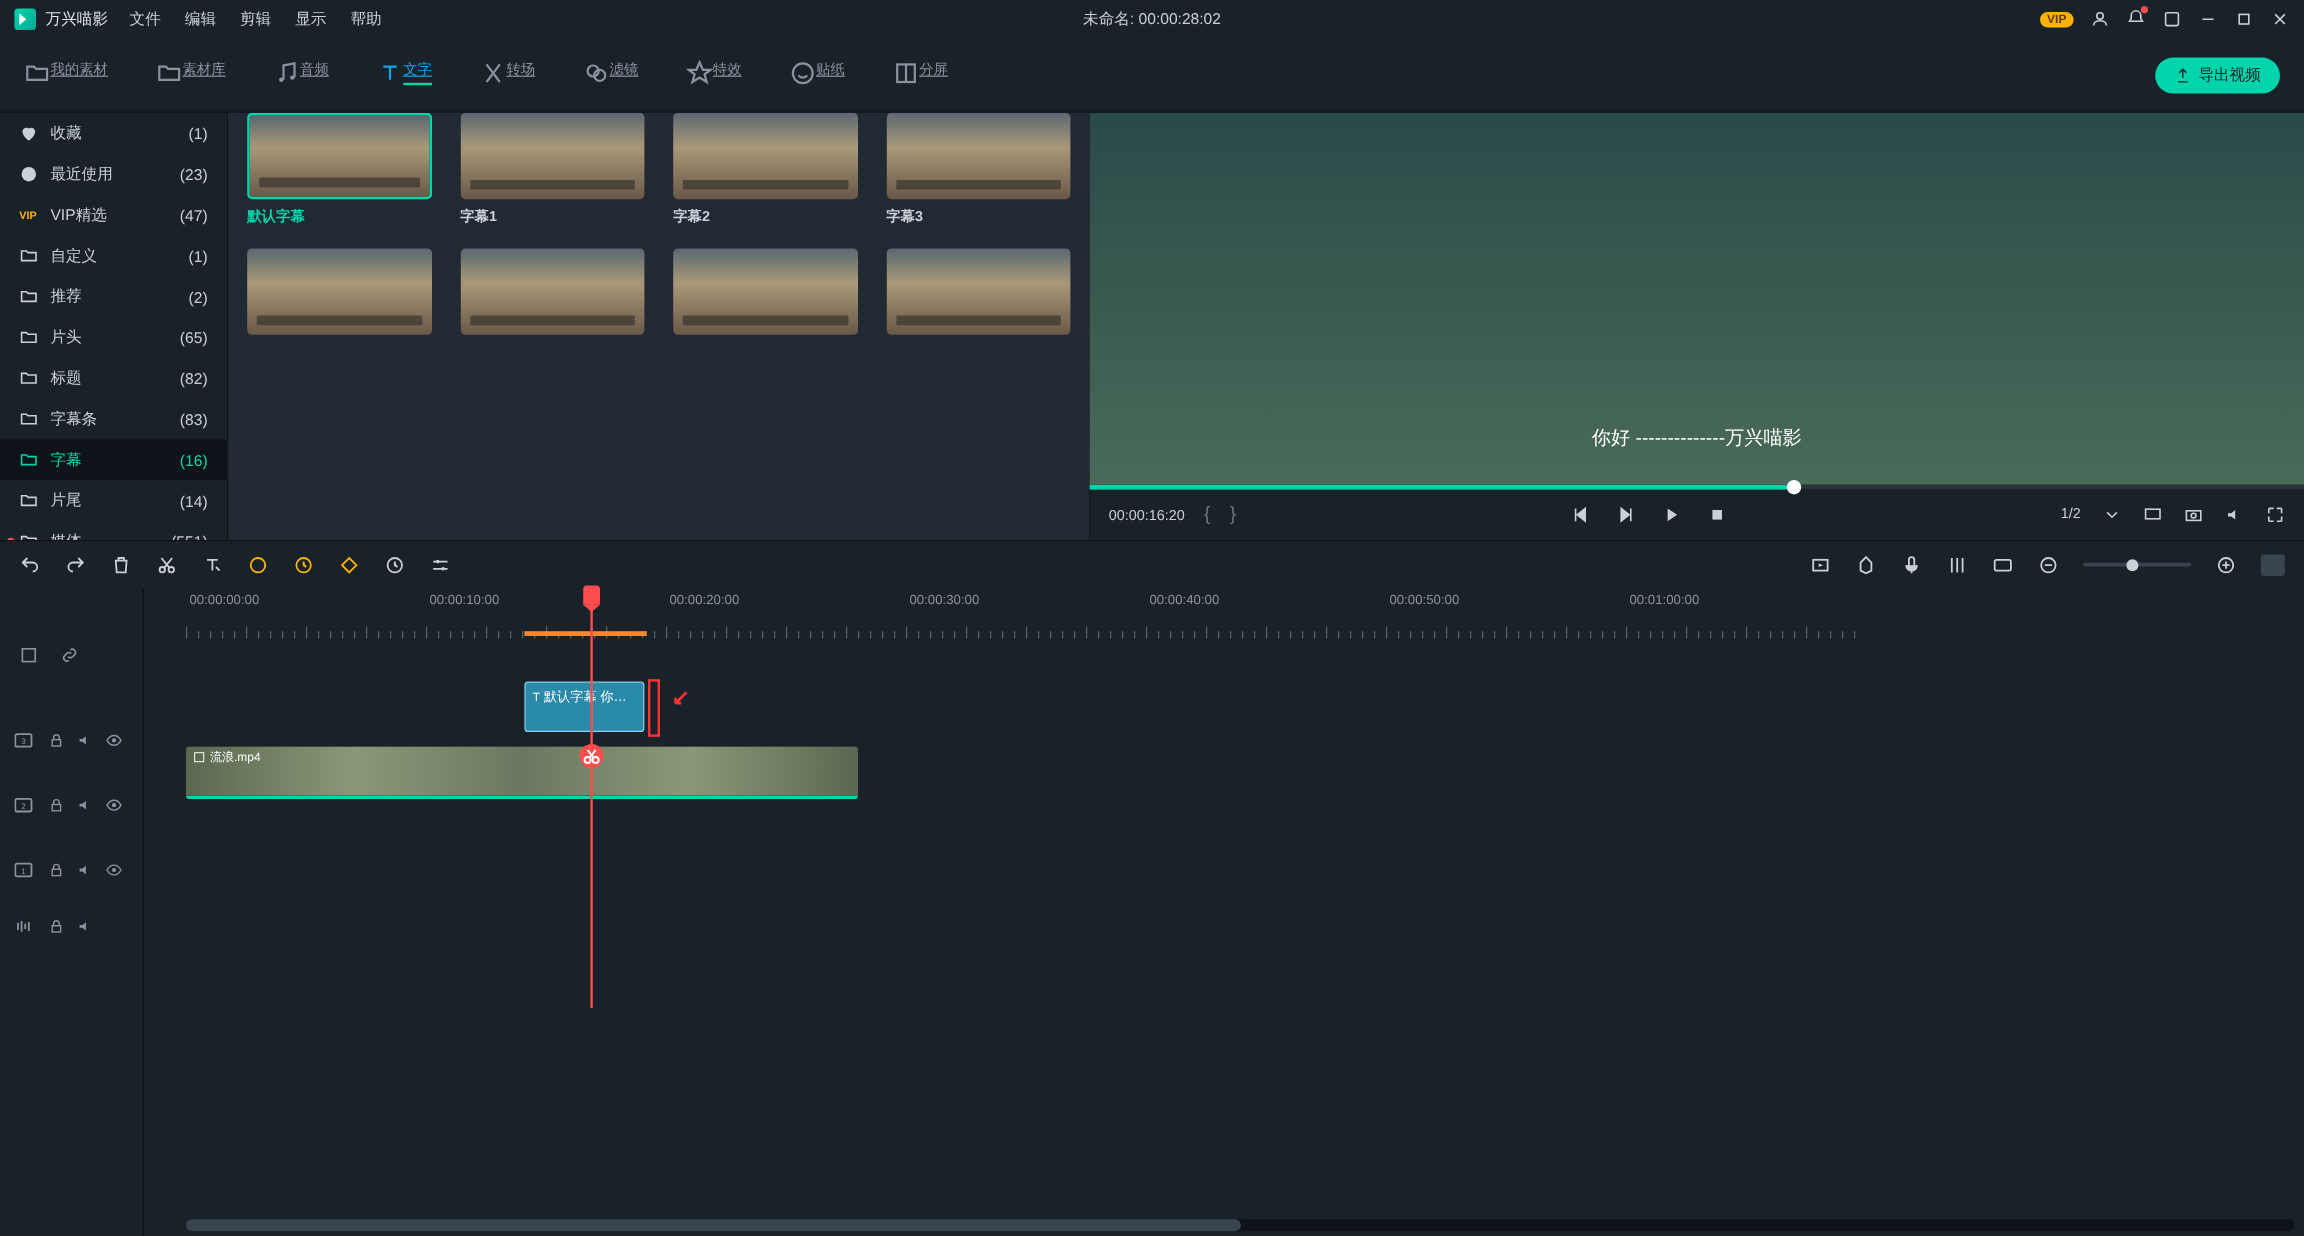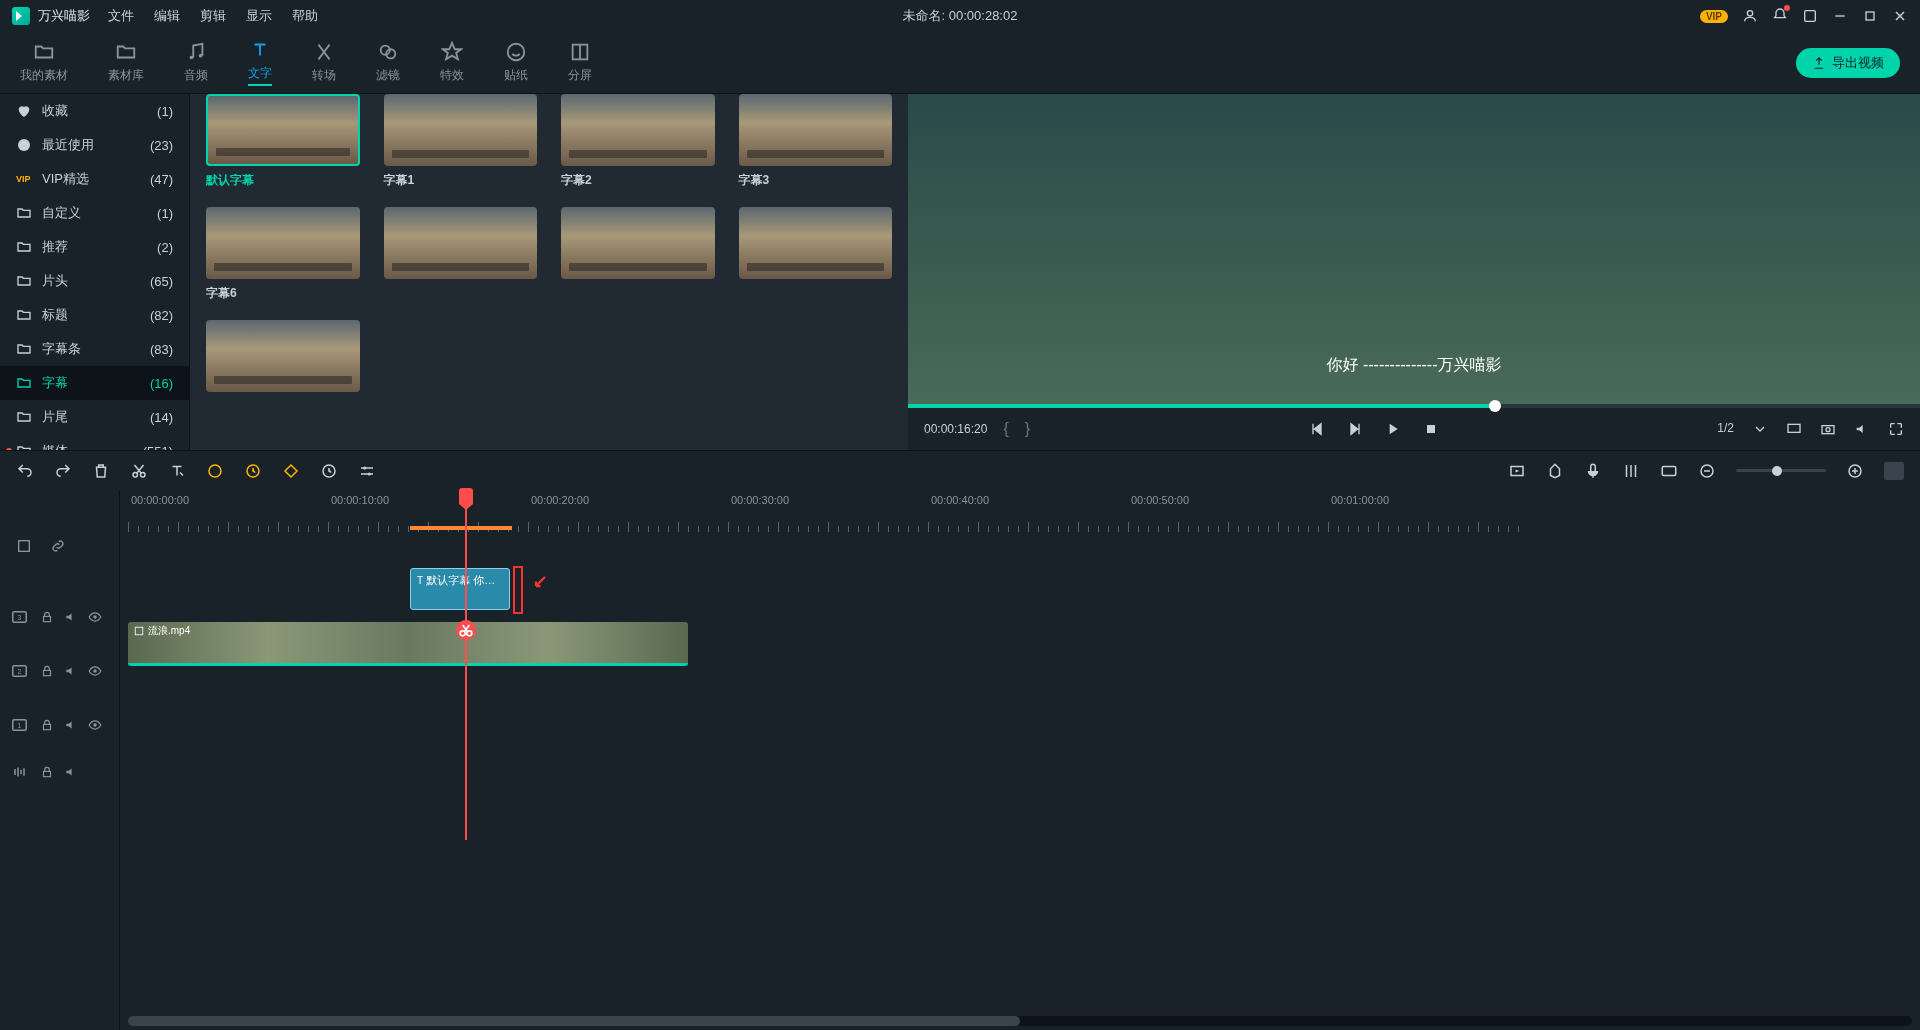--- a/index.html
+++ b/index.html
@@ -14,21 +14,21 @@
 .menu-item { font-size: 13px; color: #c8d0d8; cursor: pointer; }
 .title-center { position: absolute; left: 50%; transform: translateX(-50%); font-size: 13px; color: #c8d0d8; }
 .title-right { margin-left: auto; display: flex; gap: 14px; align-items: center; }
 .vip-badge { background: #ffb300; color: #5a3b00; font-size: 10px; font-weight: bold; padding: 1px 6px; border-radius: 8px; }
 .tb-icon { width: 16px; height: 16px; cursor: pointer; fill: #c8d0d8; }
 .notif-dot { position: relative; }
 .notif-dot::after { content: ""; position: absolute; top: -2px; right: -2px; width: 6px; height: 6px; background: #ff4d4d; border-radius: 50%; }
 
 
 .top-toolbar { height: 62px; background: #1a2229; display: flex; align-items: center; padding: 0 20px; border-bottom: 1px solid #0d1318; }
-.tool-tab { display: flex; flex-direction: column; align-items: center; margin-right: 40px; cursor: pointer; color: #8a949e; }
+.tool-tab { display: flex; flex-direction: row; align-items: flex-start; margin-right: 40px; cursor: pointer; color: #8a949e; text-decoration: underline; }
 .tool-tab.active { color: #0ea5e9; }
 .tool-tab.active .tool-label { border-bottom: 2px solid #00d4aa; padding-bottom: 2px; }
 .tool-icon { width: 22px; height: 22px; margin-bottom: 4px; fill: currentColor; }
 .tool-label { font-size: 12px; }
 .export-btn { margin-left: auto; background: #00d4aa; color: #08202a; padding: 6px 16px; border-radius: 16px; font-size: 13px; display: flex; align-items: center; gap: 6px; cursor: pointer; }
 
 
 .main-area { display: flex; height: 356px; }
 .sidebar { width: 190px; background: #1a2229; border-right: 1px solid #0d1318; overflow-y: auto; position: relative; }
 .sidebar::-webkit-scrollbar { width: 6px; }
@@ -72,21 +72,21 @@
 
 .tl-toolbar { height: 40px; background: #1a2229; display: flex; align-items: center; padding: 0 16px; gap: 20px; border-top: 1px solid #0d1318; }
 .tl-tool-icon { width: 18px; height: 18px; fill: #c8d0d8; cursor: pointer; }
 .tl-tool-icon.accent { fill: #ffb300; }
 .tl-toolbar-right { margin-left: auto; display: flex; gap: 20px; align-items: center; }
 .zoom-slider { width: 90px; height: 3px; background: #3a444e; position: relative; border-radius: 2px; }
 .zoom-thumb { position: absolute; left: 45%; top: 50%; transform: translate(-50%, -50%); width: 10px; height: 10px; background: #c8d0d8; border-radius: 50%; }
 .view-toggle { width: 20px; height: 18px; background: #3a444e; border-radius: 2px; cursor: pointer; }
 
 
-.timeline { background: #1a2229; height: 540px; position: relative; display: flex; }
+.timeline { background: #1a2229; height: 540px; position: relative; display: flex; gap: 27px; }
 .track-headers { width: 120px; background: #1a2229; border-right: 1px solid #0d1318; padding-top: 42px; }
 .track-row-head { height: 54px; display: flex; align-items: center; gap: 10px; padding: 0 12px; }
 .track-row-head.short { height: 40px; }
 .th-icon { width: 14px; height: 14px; fill: #8a949e; }
 .th-label { width: 18px; height: 14px; fill: #8a949e; }
 .track-area { flex: 1; position: relative; }
 .ruler { height: 42px; position: relative; }
 .ruler-label { position: absolute; top: 4px; font-size: 11px; color: #8a949e; transform: translateX(-50%); }
 .ruler-ticks { position: absolute; bottom: 0; left: 0; right: 0; height: 12px; }
 .tick { position: absolute; bottom: 0; width: 1px; height: 6px; background: #5a646e; }
@@ -315,26 +315,20 @@
           <div class="asset-thumb">
             <div class="asset-sub"></div>
           </div>
           <div class="asset-label">字幕2</div>
         </div>
         <div class="asset-item">
           <div class="asset-thumb">
             <div class="asset-sub"></div>
           </div>
           <div class="asset-label">字幕3</div>
-        </div>
-        <div class="asset-item">
-          <div class="asset-thumb">
-            <div class="asset-sub"></div>
-          </div>
-          <div class="asset-label">字幕6</div>
         </div>
         <div class="asset-item">
           <div class="asset-thumb">
             <div class="asset-sub"></div>
           </div>
           <div class="asset-label"></div>
         </div>
         <div class="asset-item">
           <div class="asset-thumb">
             <div class="asset-sub"></div>

